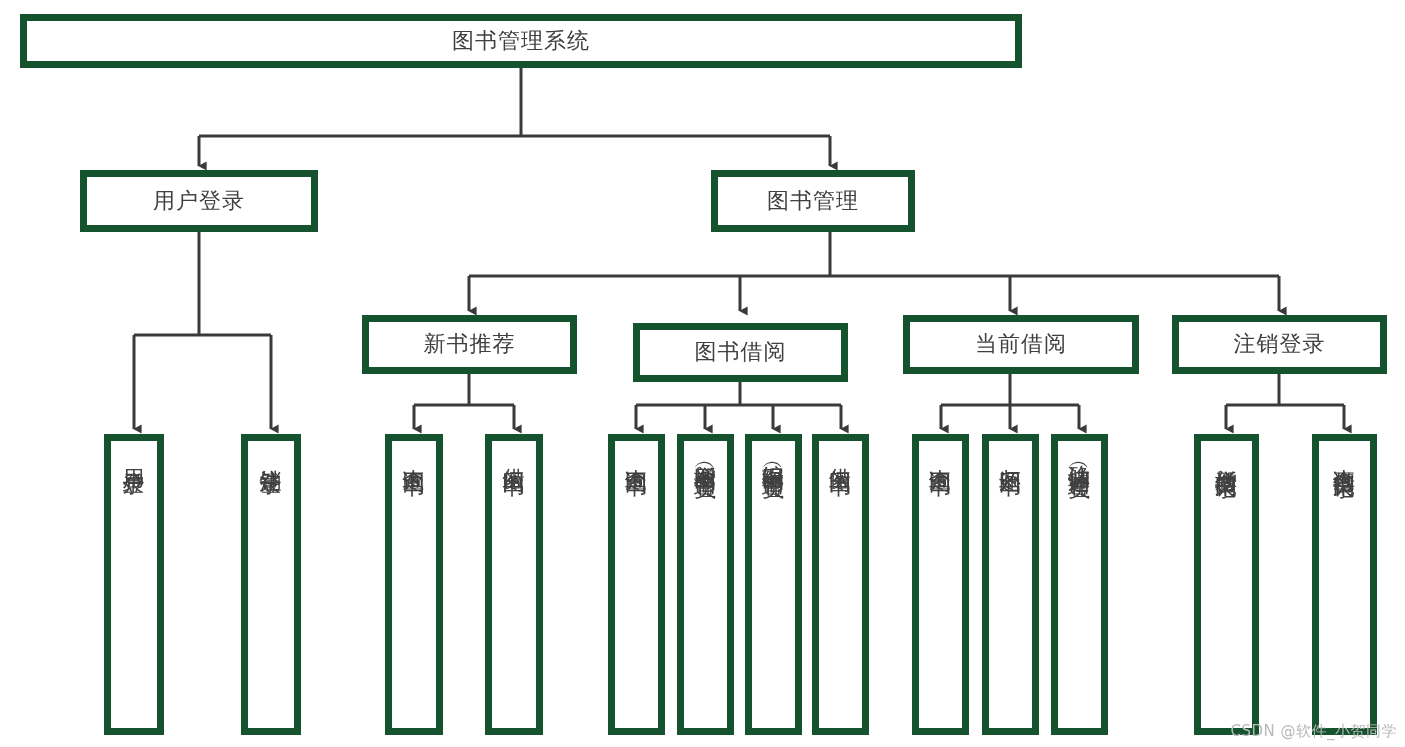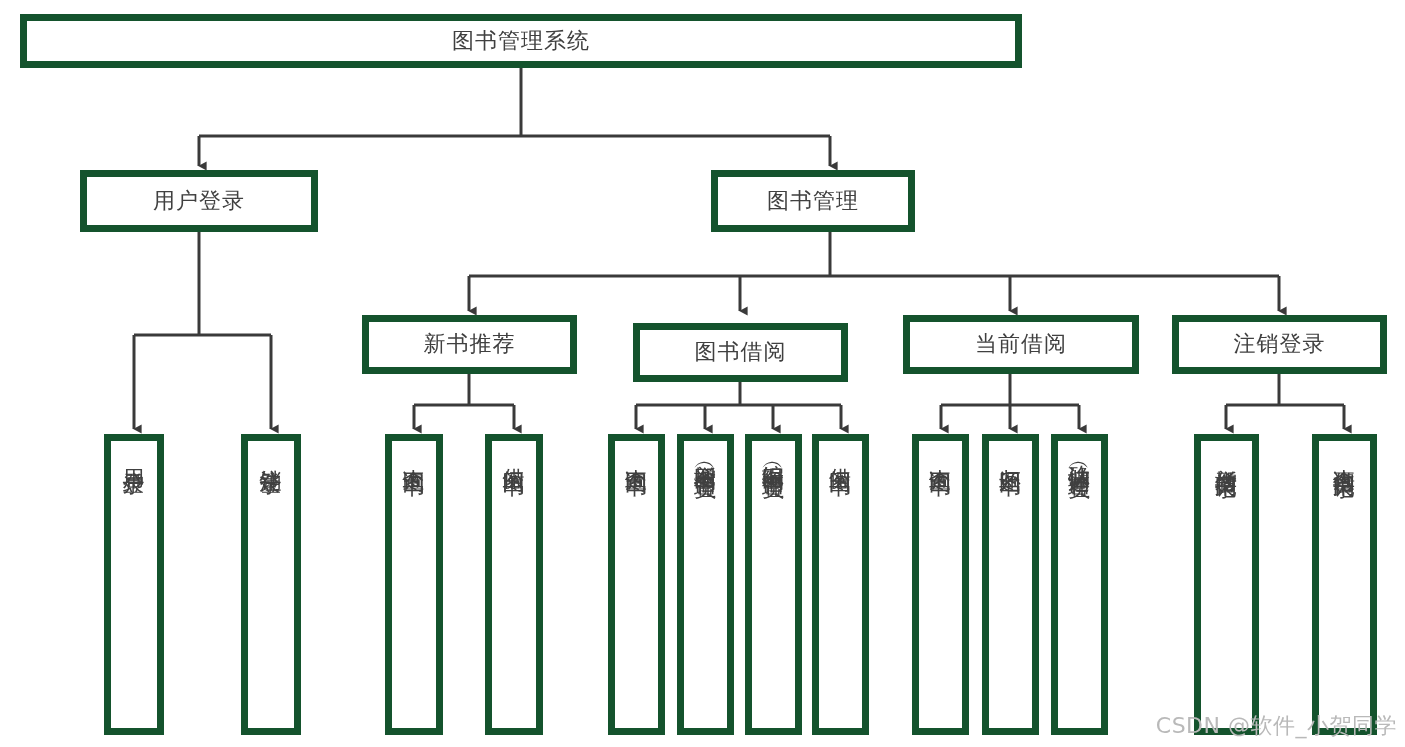--- a/index.html
+++ b/index.html
@@ -59,21 +59,21 @@
     white-space: pre-line;
     text-align: center;
   }
   .node.vertical .node-label {
     white-space: nowrap;
   }
   #watermark {
     position: absolute;
     right: 8px;
     bottom: 6px;
-    font-size: 22px;
+    font-size: 15px;
     color: #b9b9b9;
     letter-spacing: 0.5px;
     user-select: none;
     white-space: nowrap;
   }
 </style>
 </head>
 <body>
 
 <div id="diagram-root">

